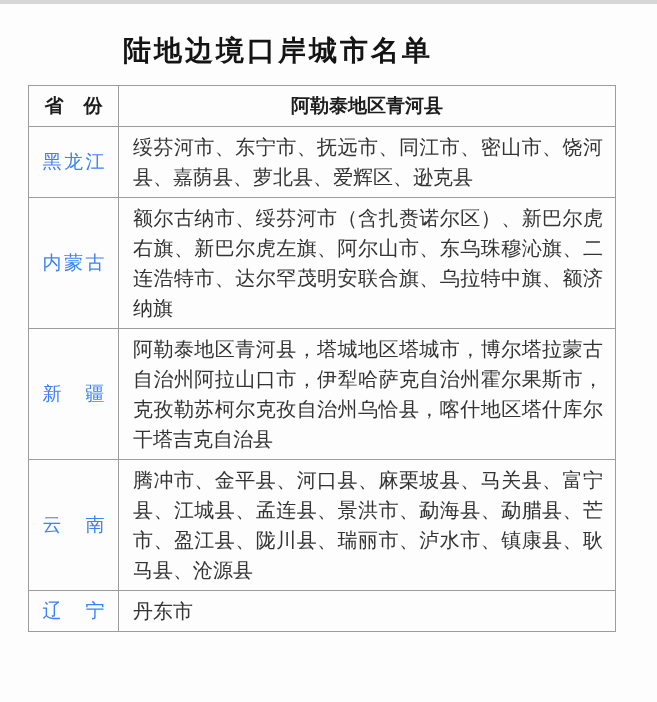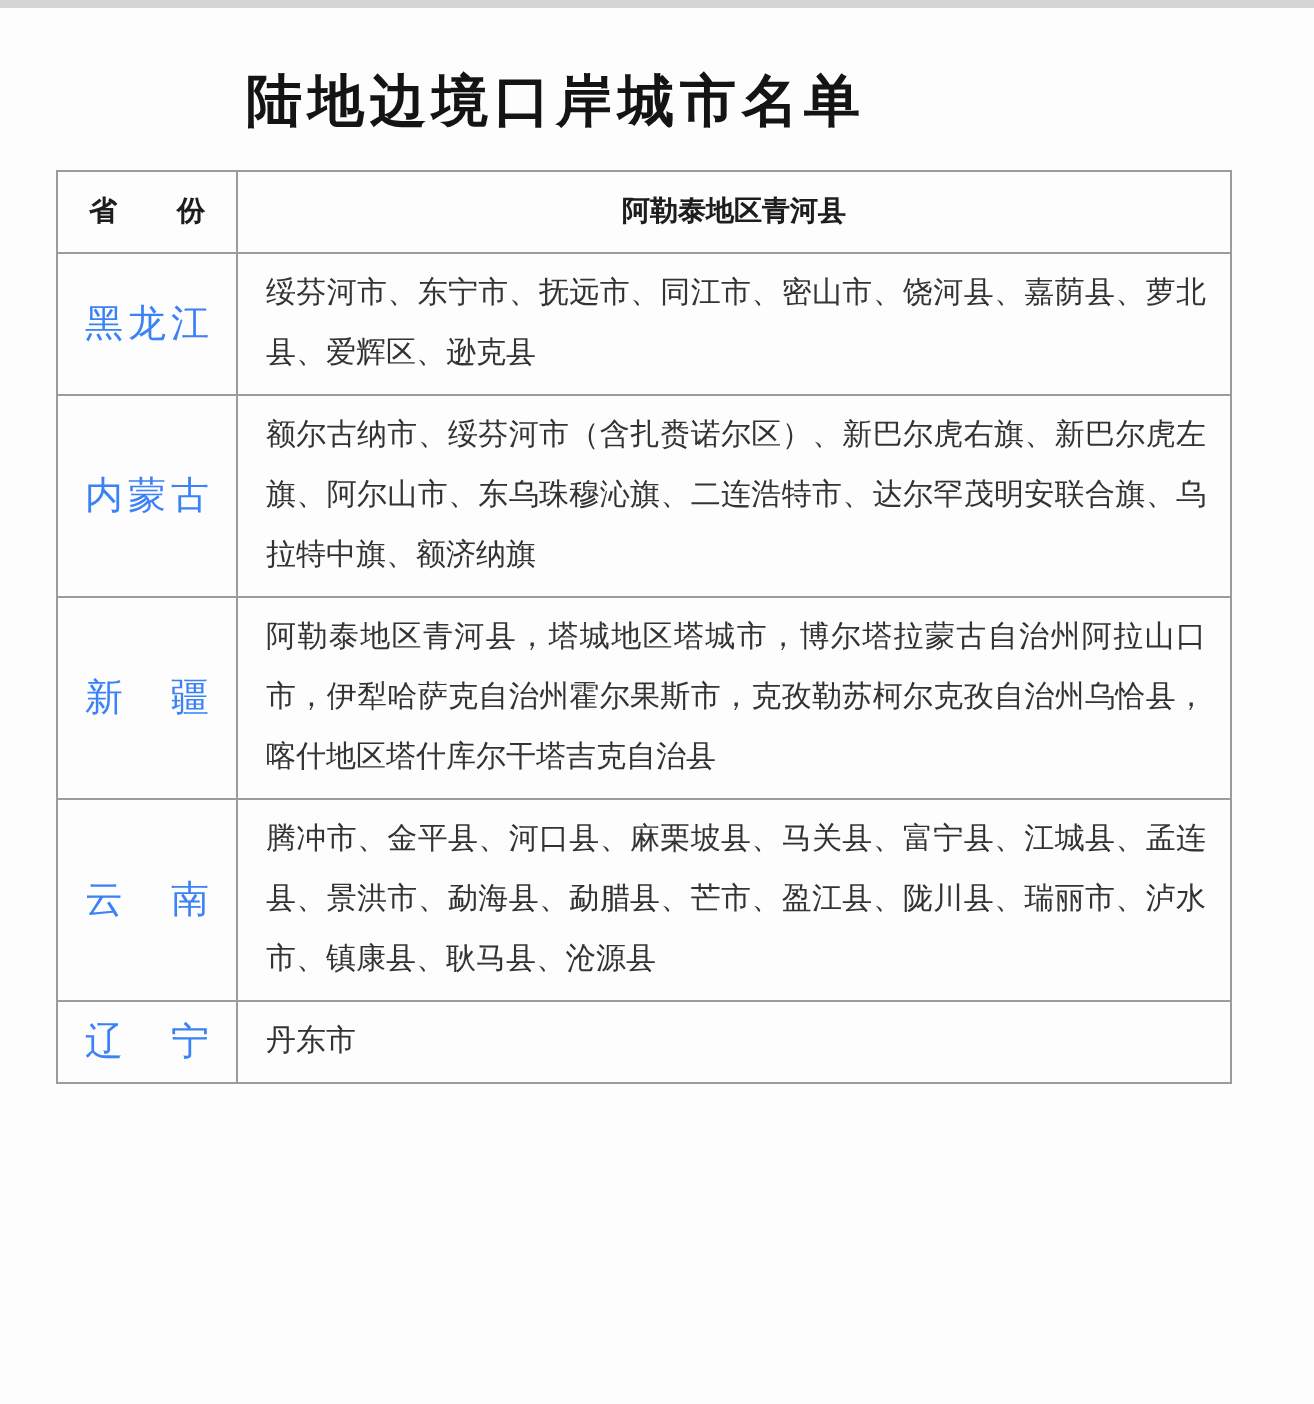--- a/index.html
+++ b/index.html
@@ -44,40 +44,40 @@
   table.border-table th,
   table.border-table td {
     border: 1px solid #9c9c9c;
     vertical-align: middle;
   }
   col.province-col { width: 90px; }
   thead th {
     height: 38px;
     font-family: "Liberation Sans", "DejaVu Sans", sans-serif;
     font-weight: bold;
-    font-size: 14px;
+    font-size: 19px;
     color: #1d1d1d;
     text-align: center;
   }
   td.province-cell {
     text-align: center;
     font-size: 19px;
     color: #3b82f6;
   }
   .justify-inner {
     display: inline-block;
     width: 62px;
     text-align: justify;
     text-align-last: justify;
     white-space: normal;
   }
   thead .justify-inner { width: 58px; }
   td.cities-cell {
     padding: 5px 12px 5px 14px;
-    font-size: 15px;
+    font-size: 20px;
     line-height: 30px;
     text-align: justify;
     color: #333333;
   }
   tbody tr { min-height: 36px; }
 </style>
 </head>
 <body>
 
 <div class="scan-edge"></div>

